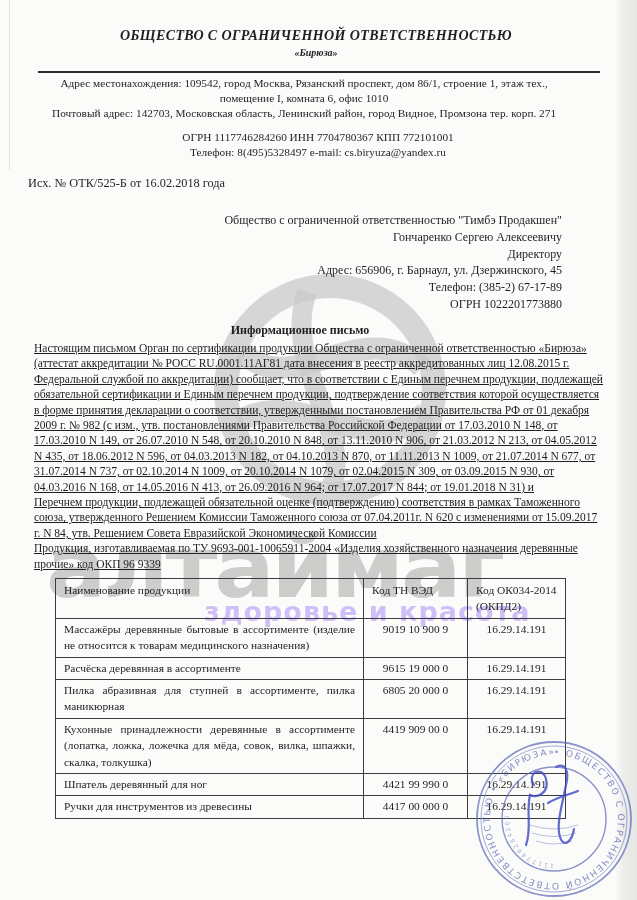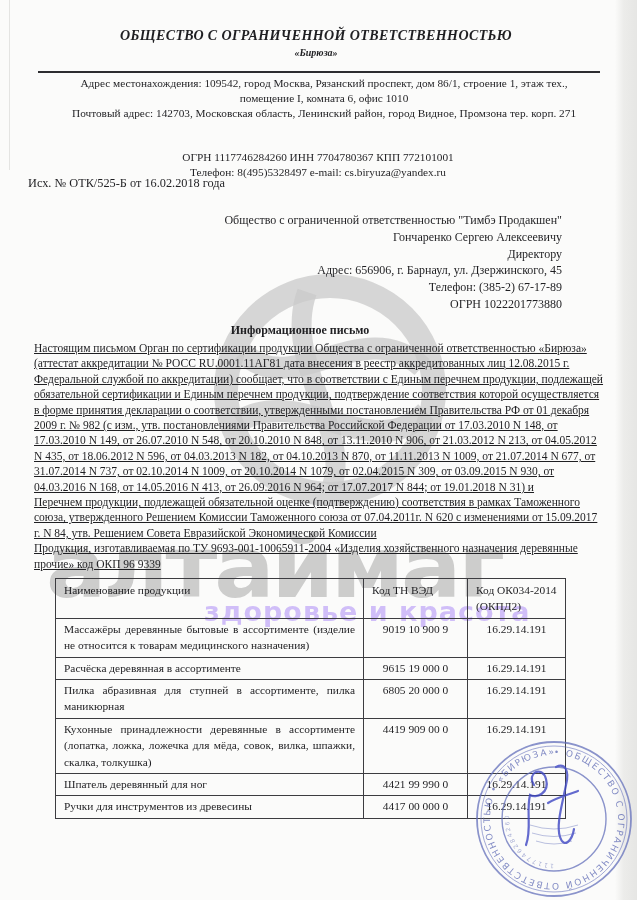--- a/index.html
+++ b/index.html
@@ -42,26 +42,26 @@
     position:absolute;left:0;top:28px;width:632px;text-align:center;
     font-weight:bold;font-style:italic;
   }
   .head-company .l1{font-size:14px;letter-spacing:.4px;}
   .head-company .l2{font-size:10px;margin-top:3px;}
   .head-rule{
     position:absolute;left:38px;top:71px;width:562px;height:2px;
     background:#2d2d30;
   }
   .head-addr{
-    position:absolute;left:24px;top:76px;width:600px;text-align:center;
+    position:absolute;left:4px;top:76px;width:600px;text-align:center;
     font-size:11.3px;line-height:14.8px;
   }
   .head-reg{
     position:absolute;left:18px;top:130px;width:600px;text-align:center;
-    font-size:11.3px;line-height:14.5px;margin-top:20px;
+    font-size:11.3px;line-height:14.5px;
   }
   .ref-line{
     position:absolute;left:28px;top:176px;font-size:12.3px;
   }
   .recipient{
     position:absolute;left:120px;top:212px;width:442px;
     text-align:right;font-size:12px;line-height:16.8px;
   }
   .letter-title{
     position:absolute;left:0;top:323px;width:600px;text-align:center;

